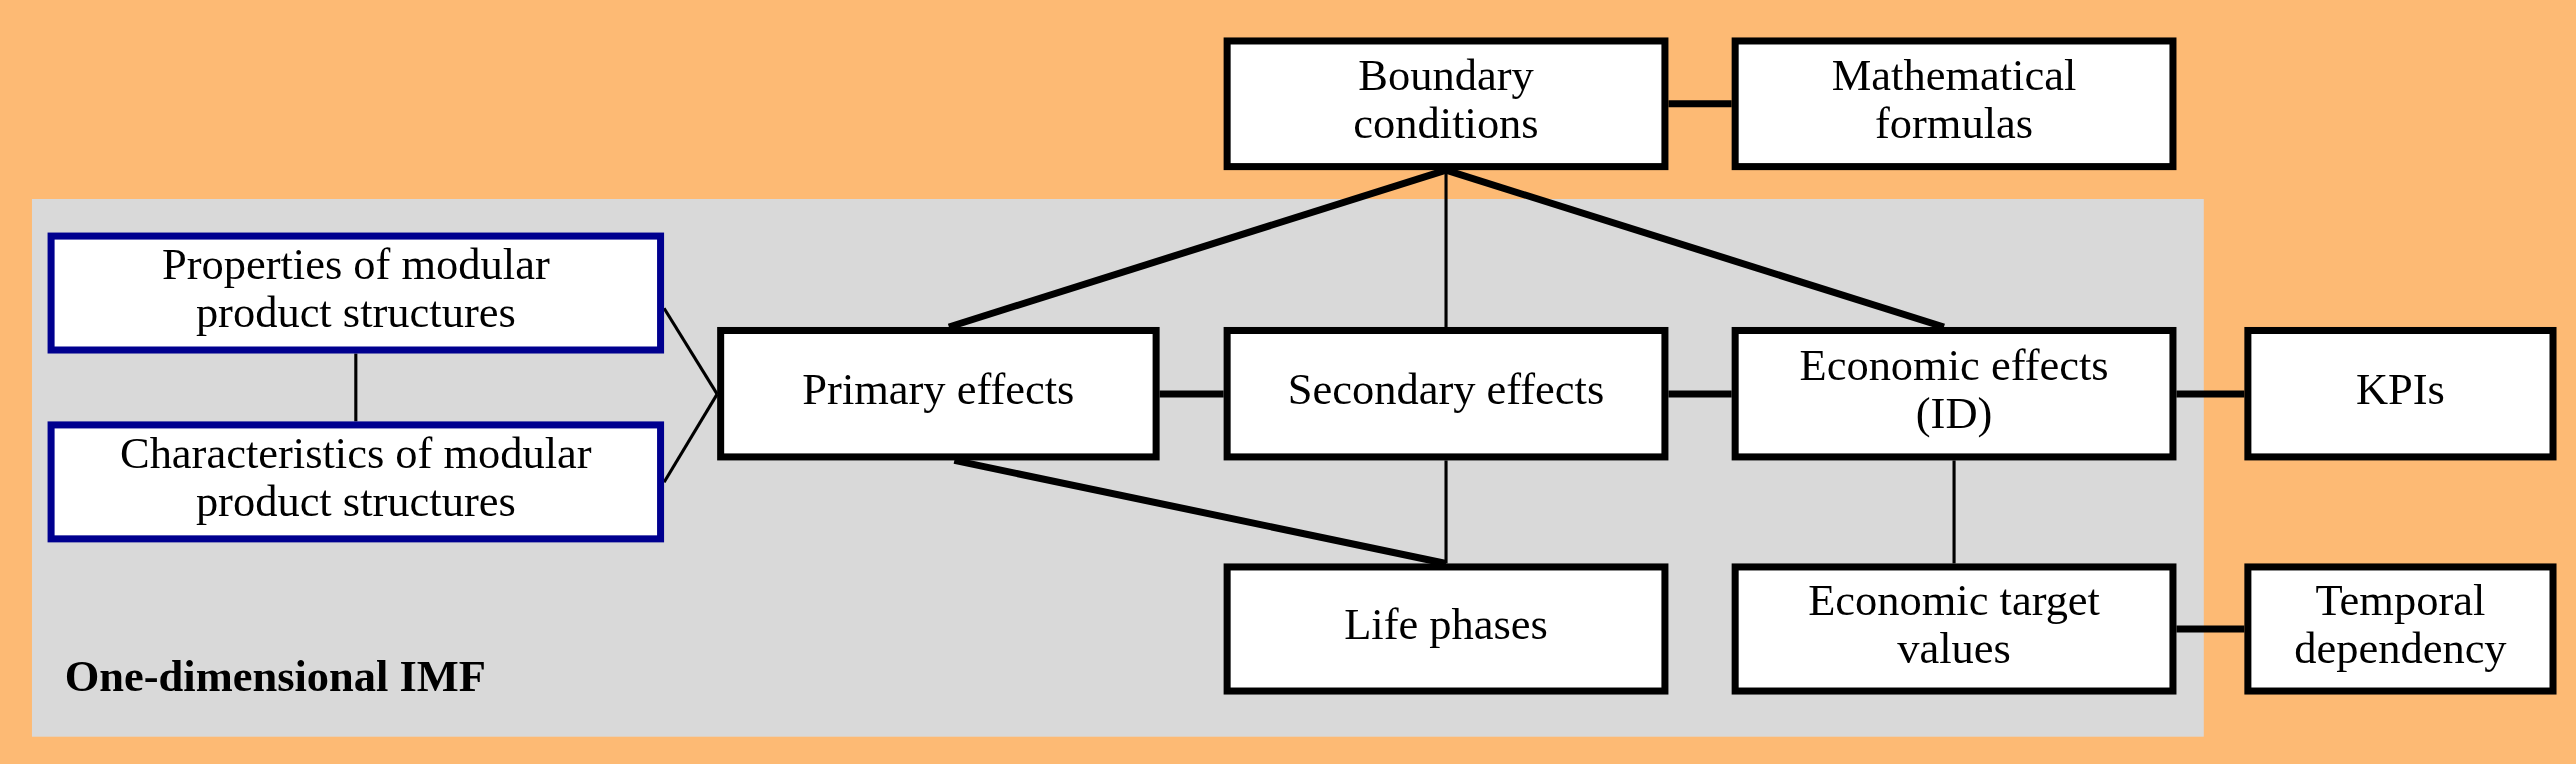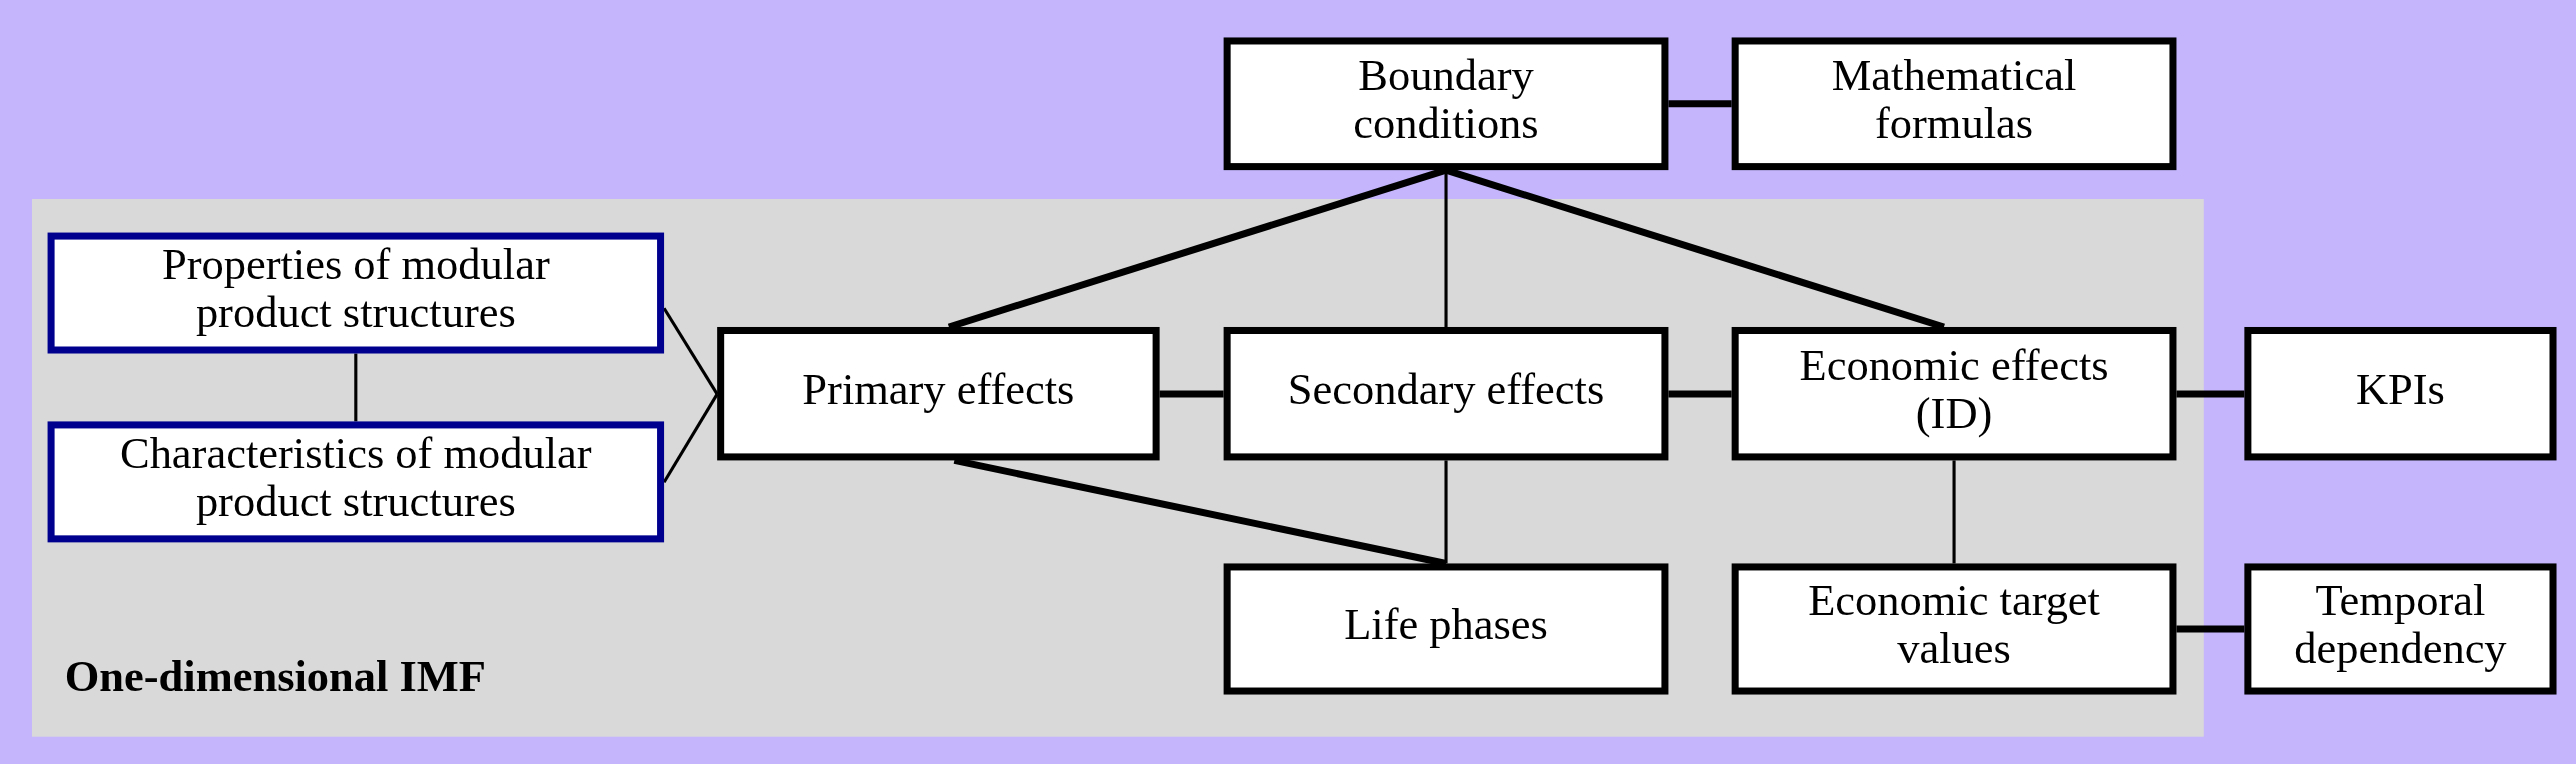--- a/index.html
+++ b/index.html
@@ -7,21 +7,21 @@
     padding: 0;
     background: #ffffff;
   }
   body {
     font-family: "Liberation Serif", "DejaVu Serif", serif;
   }
   #stage {
     position: relative;
     width: 2576px;
     height: 764px;
-    background: #c4b5fd;
+    background: #fdba74;
     overflow: hidden;
   }
   #diagram-svg {
     position: absolute;
     left: 0;
     top: 0;
     width: 2576px;
     height: 764px;
   }
   .panel-rect {

